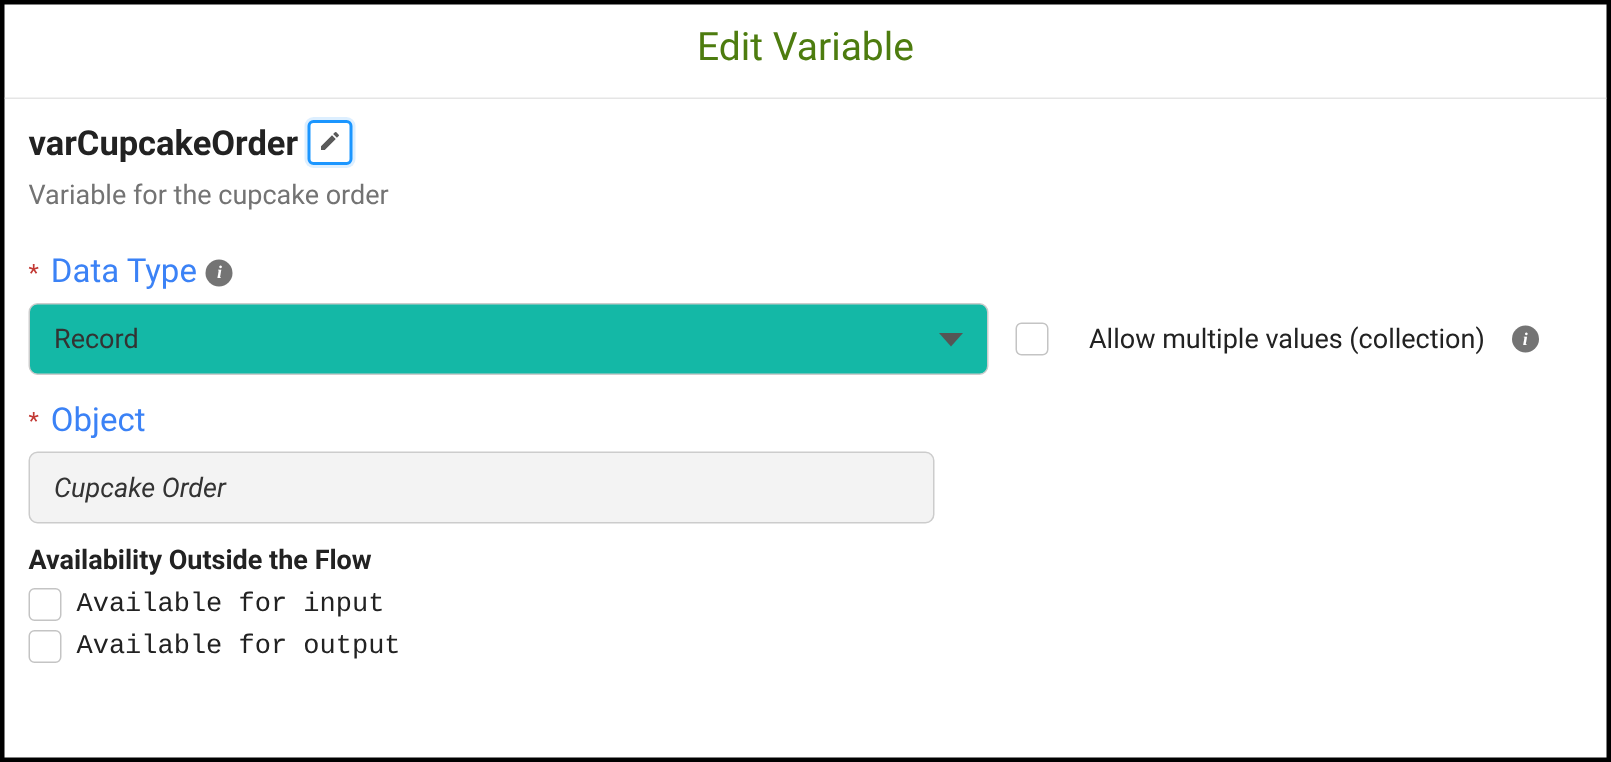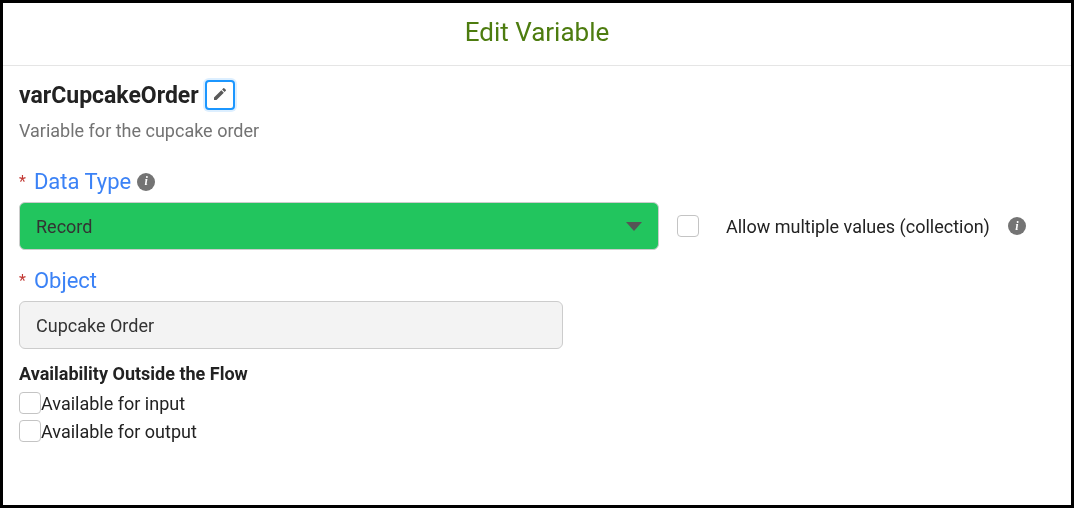--- a/index.html
+++ b/index.html
@@ -84,21 +84,21 @@
   }
   .row-flex {
     display: flex;
     align-items: center;
     gap: 18px;
     margin-bottom: 18px;
   }
   .select-box {
     width: 640px;
     height: 48px;
-    background: #22c55e;
+    background: #14b8a6;
     border: 1px solid #ccc;
     border-radius: 6px;
     display: flex;
     align-items: center;
     justify-content: space-between;
     padding: 0 16px;
     font-size: 18px;
     color: #333;
     cursor: default;
   }
@@ -120,42 +120,45 @@
     border-radius: 4px;
     background: #fff;
     cursor: pointer;
     flex-shrink: 0;
   }
   .checkbox-label {
     font-size: 18px;
     color: #222;
   }
   .input-box {
-    width: 544px;
+    width: 604px;
     height: 48px;
     background: #f3f3f3;
     border: 1px solid #ccc;
     border-radius: 6px;
     padding: 0 16px;
     font-size: 18px;
     color: #333;
     display: flex;
     align-items: center;
+    font-style: italic;
   }
   .section-heading {
     font-size: 18px;
     font-weight: 700;
     color: #222;
     margin-top: 14px;
     margin-bottom: 8px;
   }
   .avail-row {
     display: flex;
     align-items: center;
+    gap: 10px;
     margin-bottom: 6px;
+    font-family: Liberation Mono, monospace;
   }
   .avail-label {
     font-size: 18px;
     color: #222;
   }
 </style>
 </head>
 <body>
 
 <div class="header">

